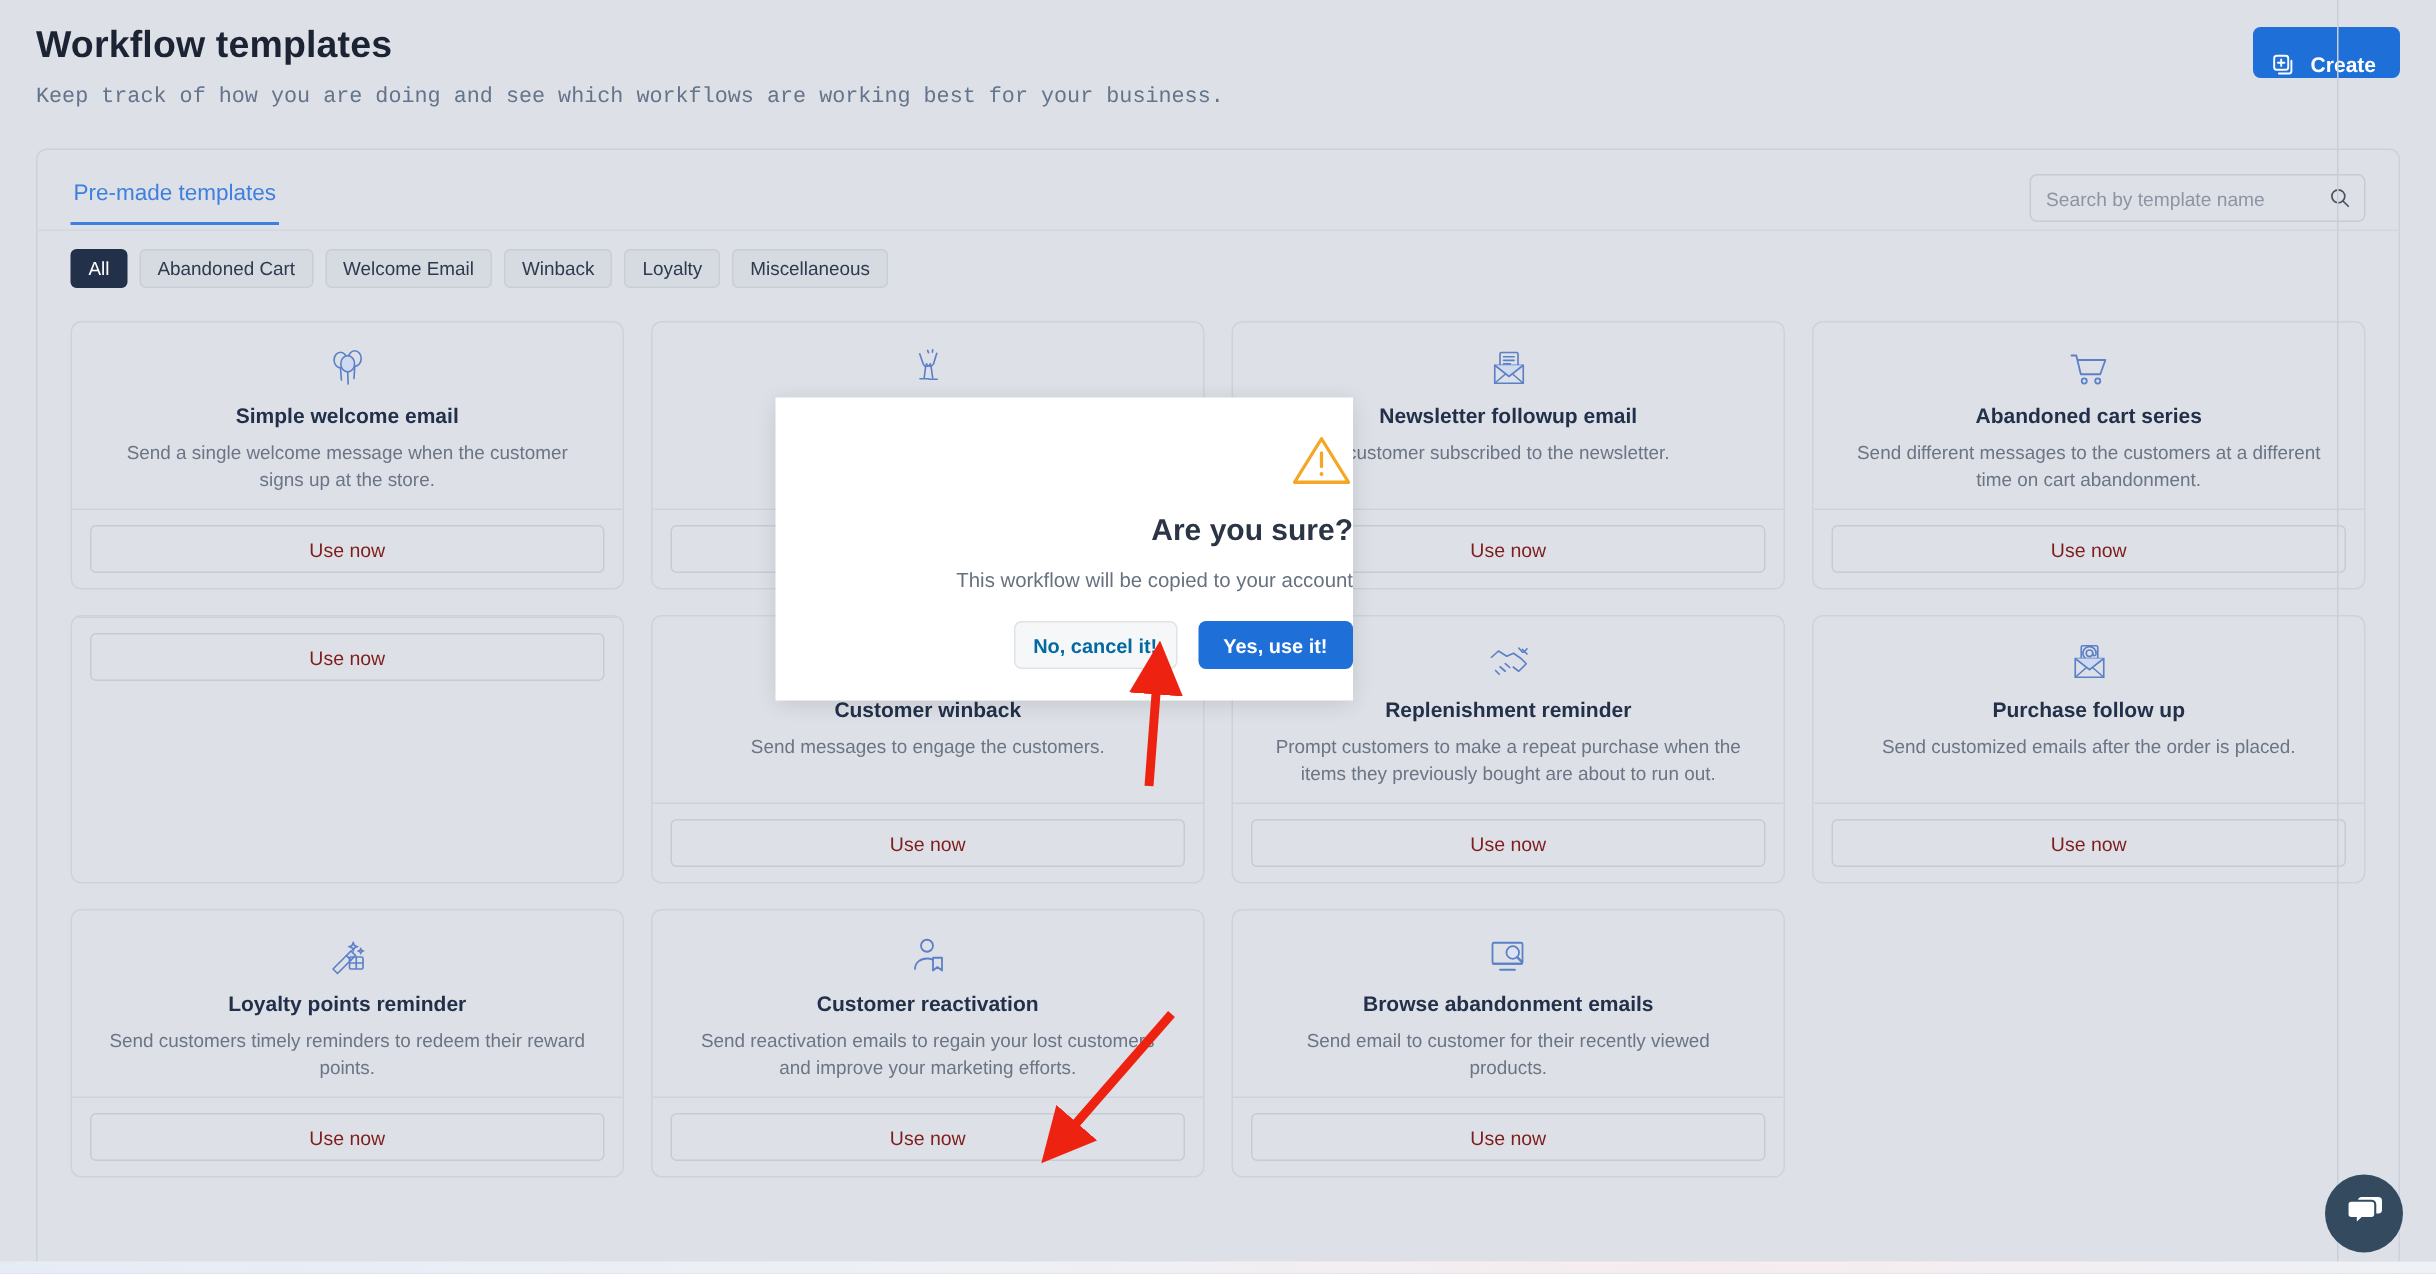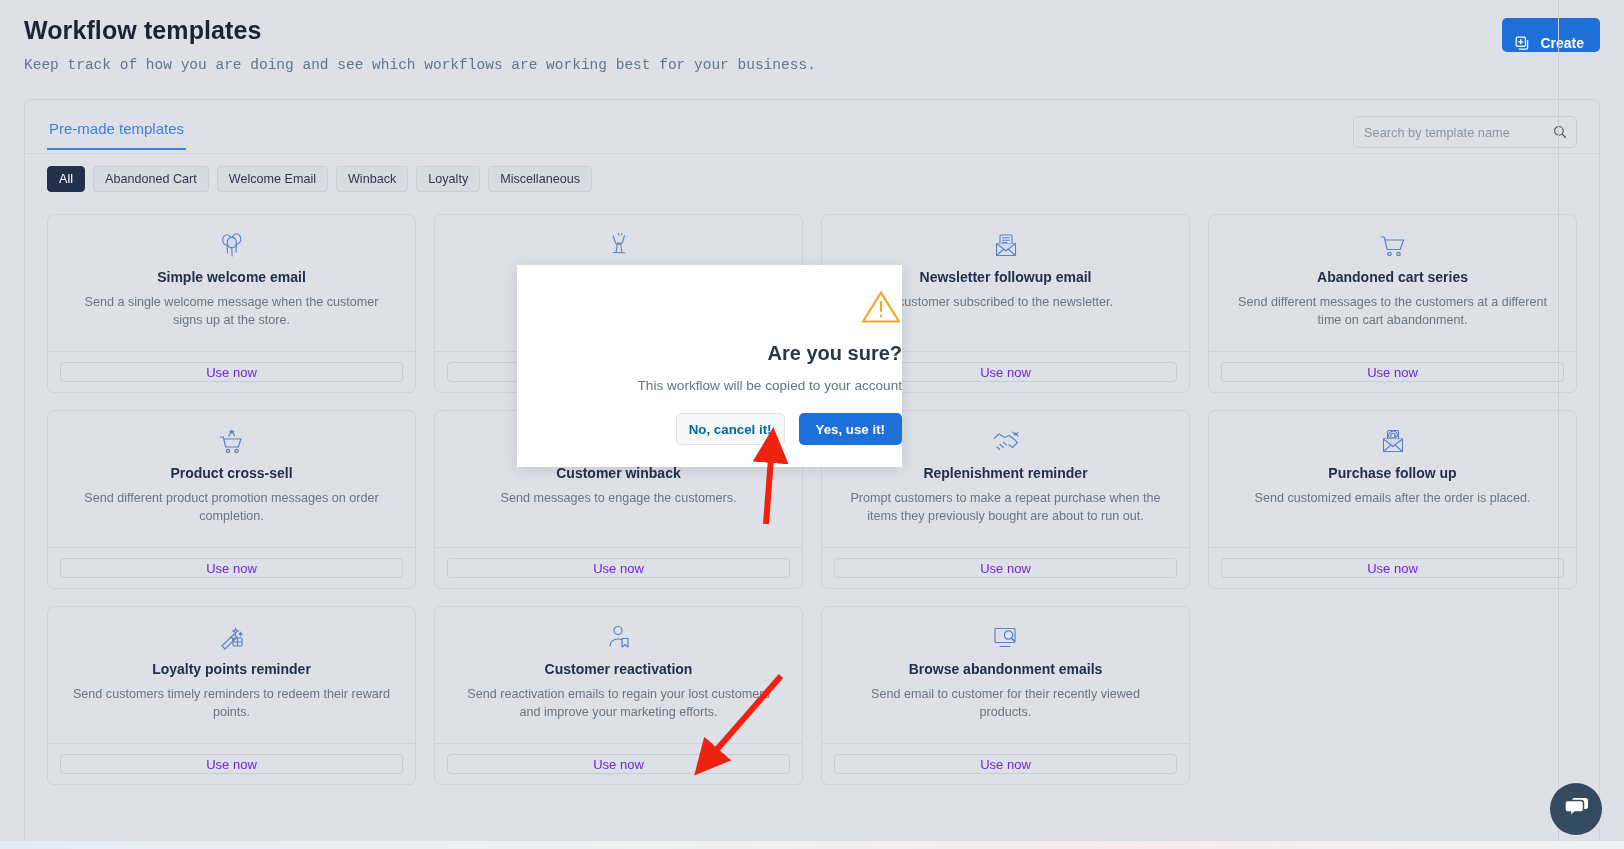--- a/index.html
+++ b/index.html
@@ -167,25 +167,25 @@
     line-height: 1.45;
     padding: 0 8px;
   }
   .card-footer {
     border-top: 1px solid #cdd3db;
     padding: 10px 12px;
   }
   .use-now {
     display: block;
     width: 100%;
-    height: 20px;
+    height: 32px;
     border: 1px solid #c6ccd5;
     border-radius: 4px;
     background: transparent;
-    color: #6d28d9;
+    color: #7f1d1d;
     font-size: 13px;
     cursor: pointer;
     font-family: "Liberation Sans", sans-serif;
   }
 
   
   .modal {
     position: absolute;
     left: 517px; top: 265px;
     width: 385px; height: 202px;
@@ -388,33 +388,20 @@
         </div>
         <div class="card-title">Abandoned cart series</div>
         <div class="card-desc">Send different messages to the customers at a different time on cart abandonment.</div>
       </div>
       <div class="card-footer">
         <button class="use-now">Use now</button>
       </div>
     </div>
 
     <div class="card">
-      <div class="card-body">
-        <div class="card-icon">
-          <svg width="30" height="28" viewBox="0 0 30 28" fill="none" stroke="#5b80c8" stroke-width="1.2">
-            <path d="M3 9h3.2l2.6 10h12.4L24 11H7.4" stroke-linecap="round" stroke-linejoin="round"></path>
-            <circle cx="11" cy="23" r="1.6"></circle>
-            <circle cx="19.5" cy="23" r="1.6"></circle>
-            <path d="M12 8l2.4-5M17.5 8L15.1 3" stroke-linecap="round"></path>
-            <path d="M12.8 3.6L14.4 3l.2 1.8M16.6 3.6L15 3l-.2 1.8" stroke-linecap="round"></path>
-          </svg>
-        </div>
-        <div class="card-title">Product cross-sell</div>
-        <div class="card-desc">Send different product promotion messages on order completion.</div>
-      </div>
       <div class="card-footer">
         <button class="use-now">Use now</button>
       </div>
     </div>
 
     <div class="card">
       <div class="card-body">
         <div class="card-icon">
           <svg width="28" height="28" viewBox="0 0 28 28" fill="none" stroke="#5b80c8" stroke-width="1.2">
             <circle cx="14" cy="9" r="4.4"></circle>

